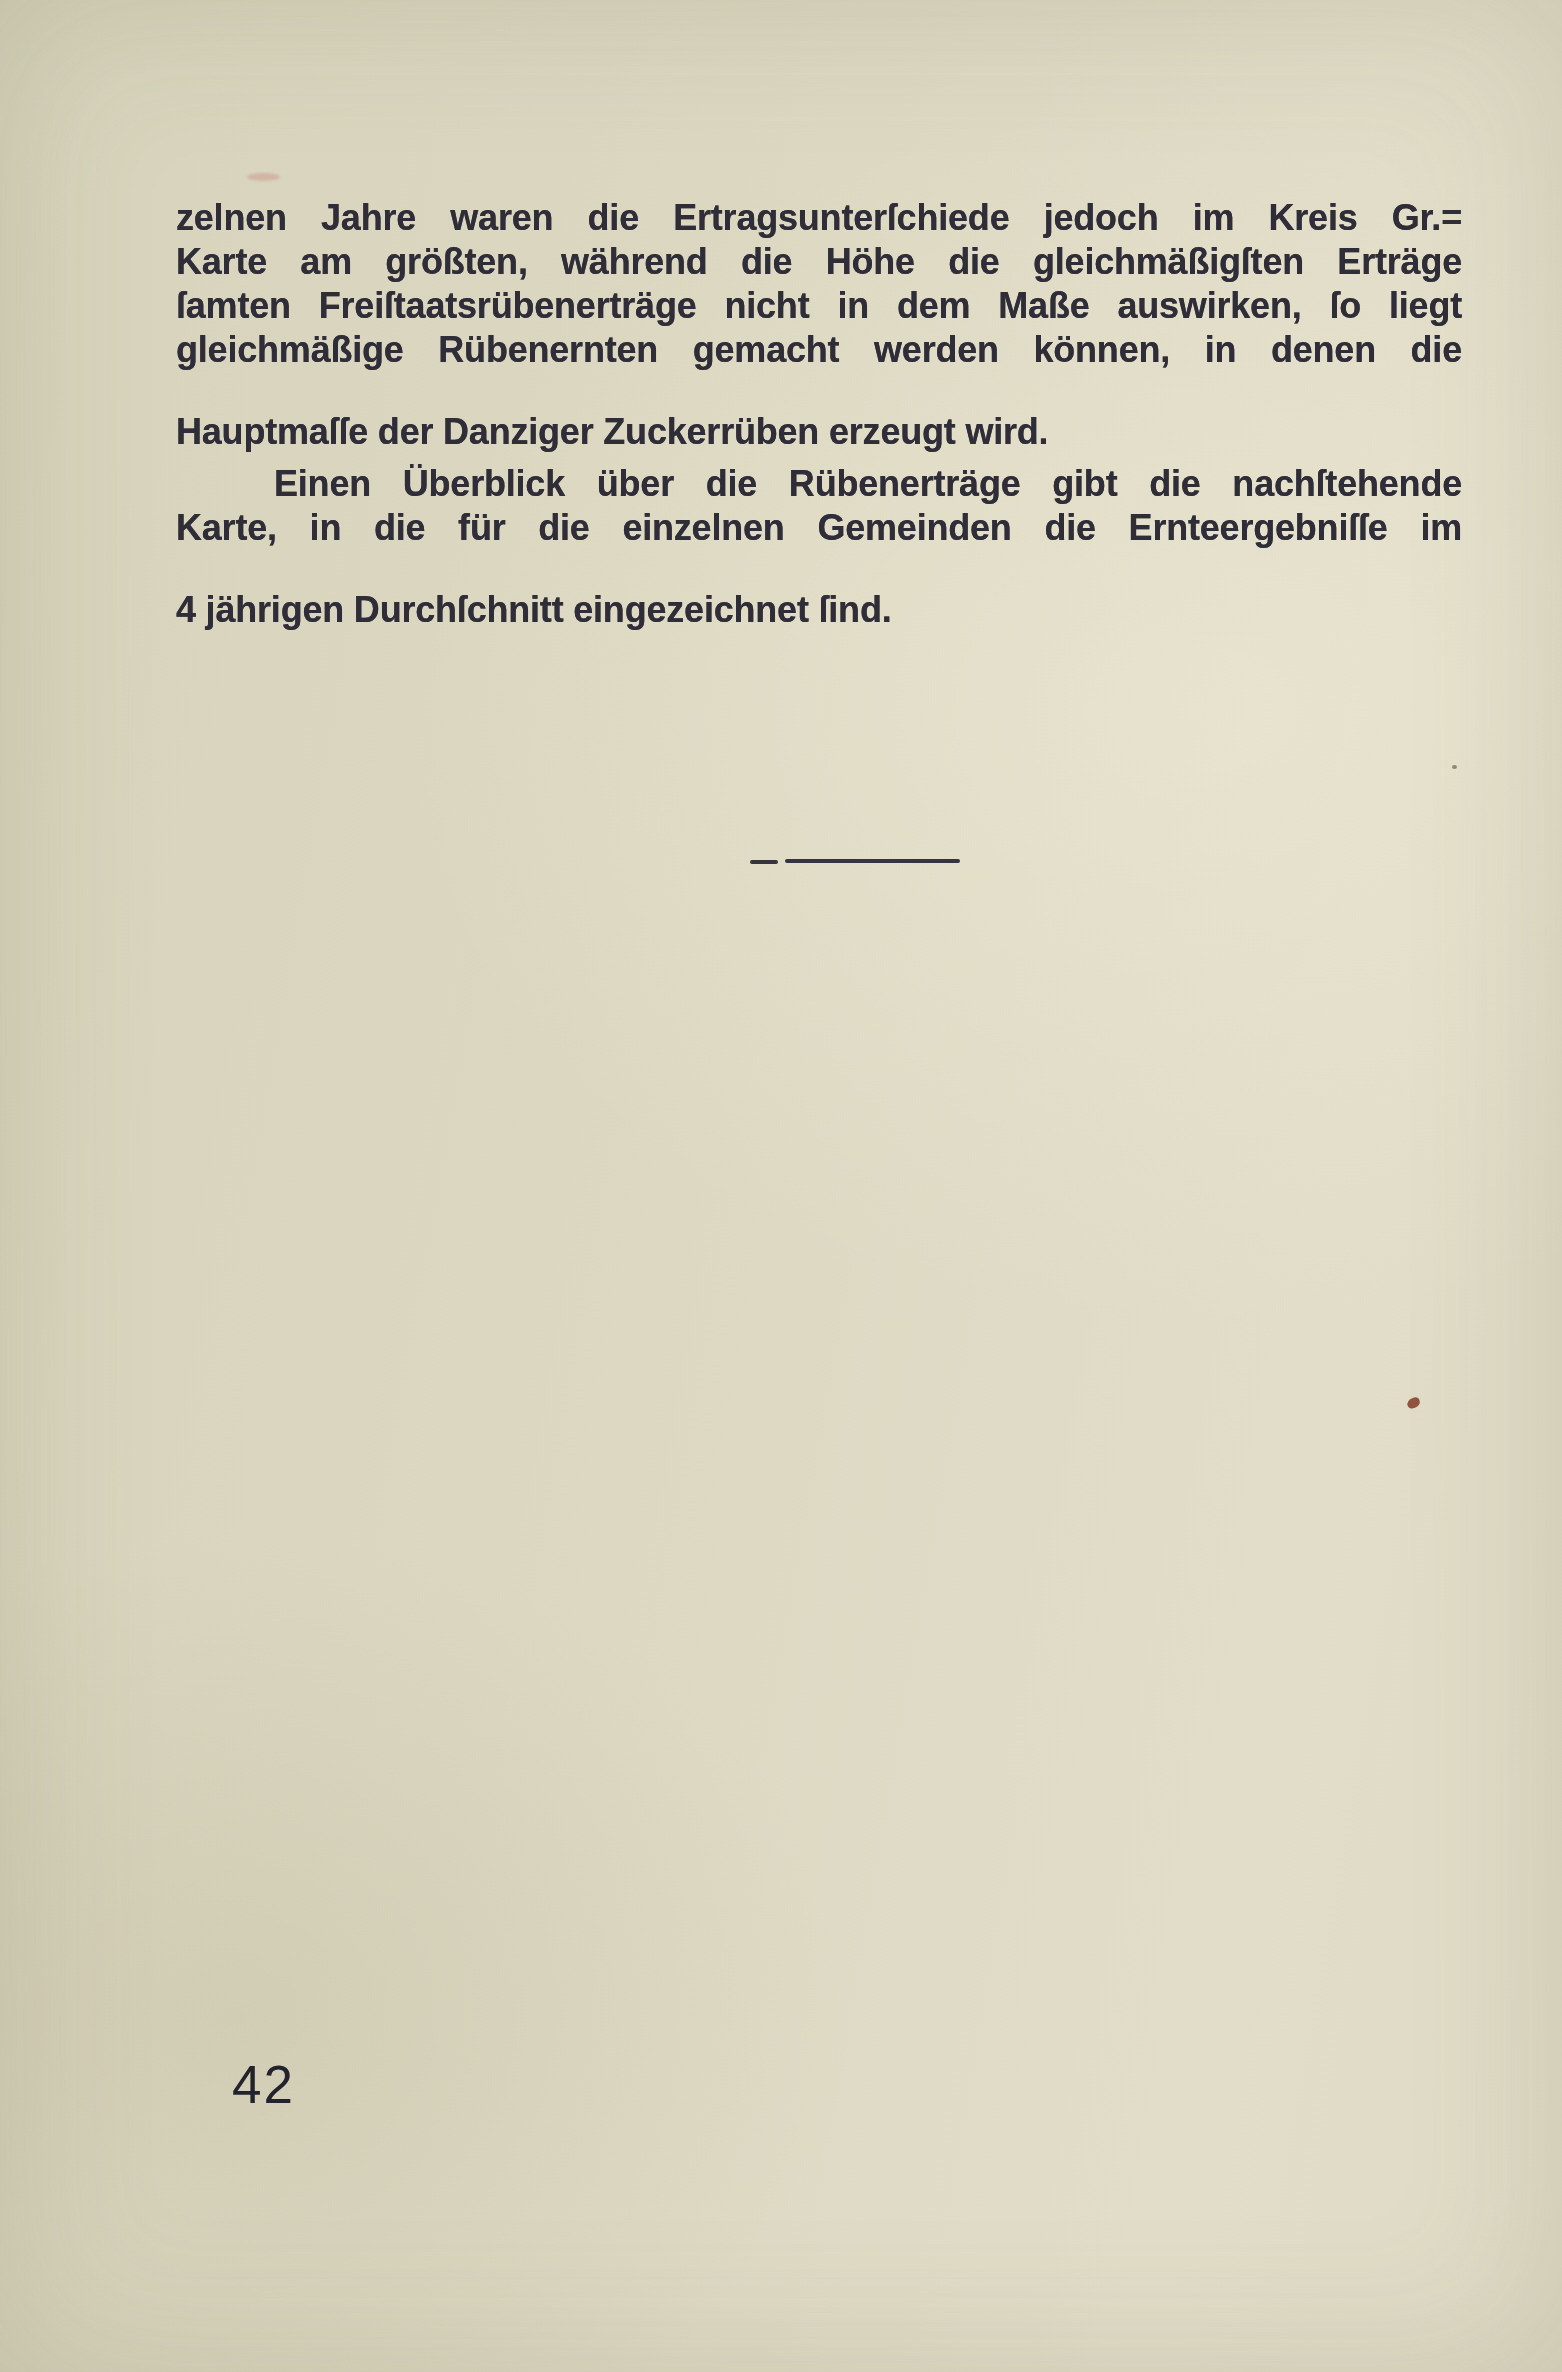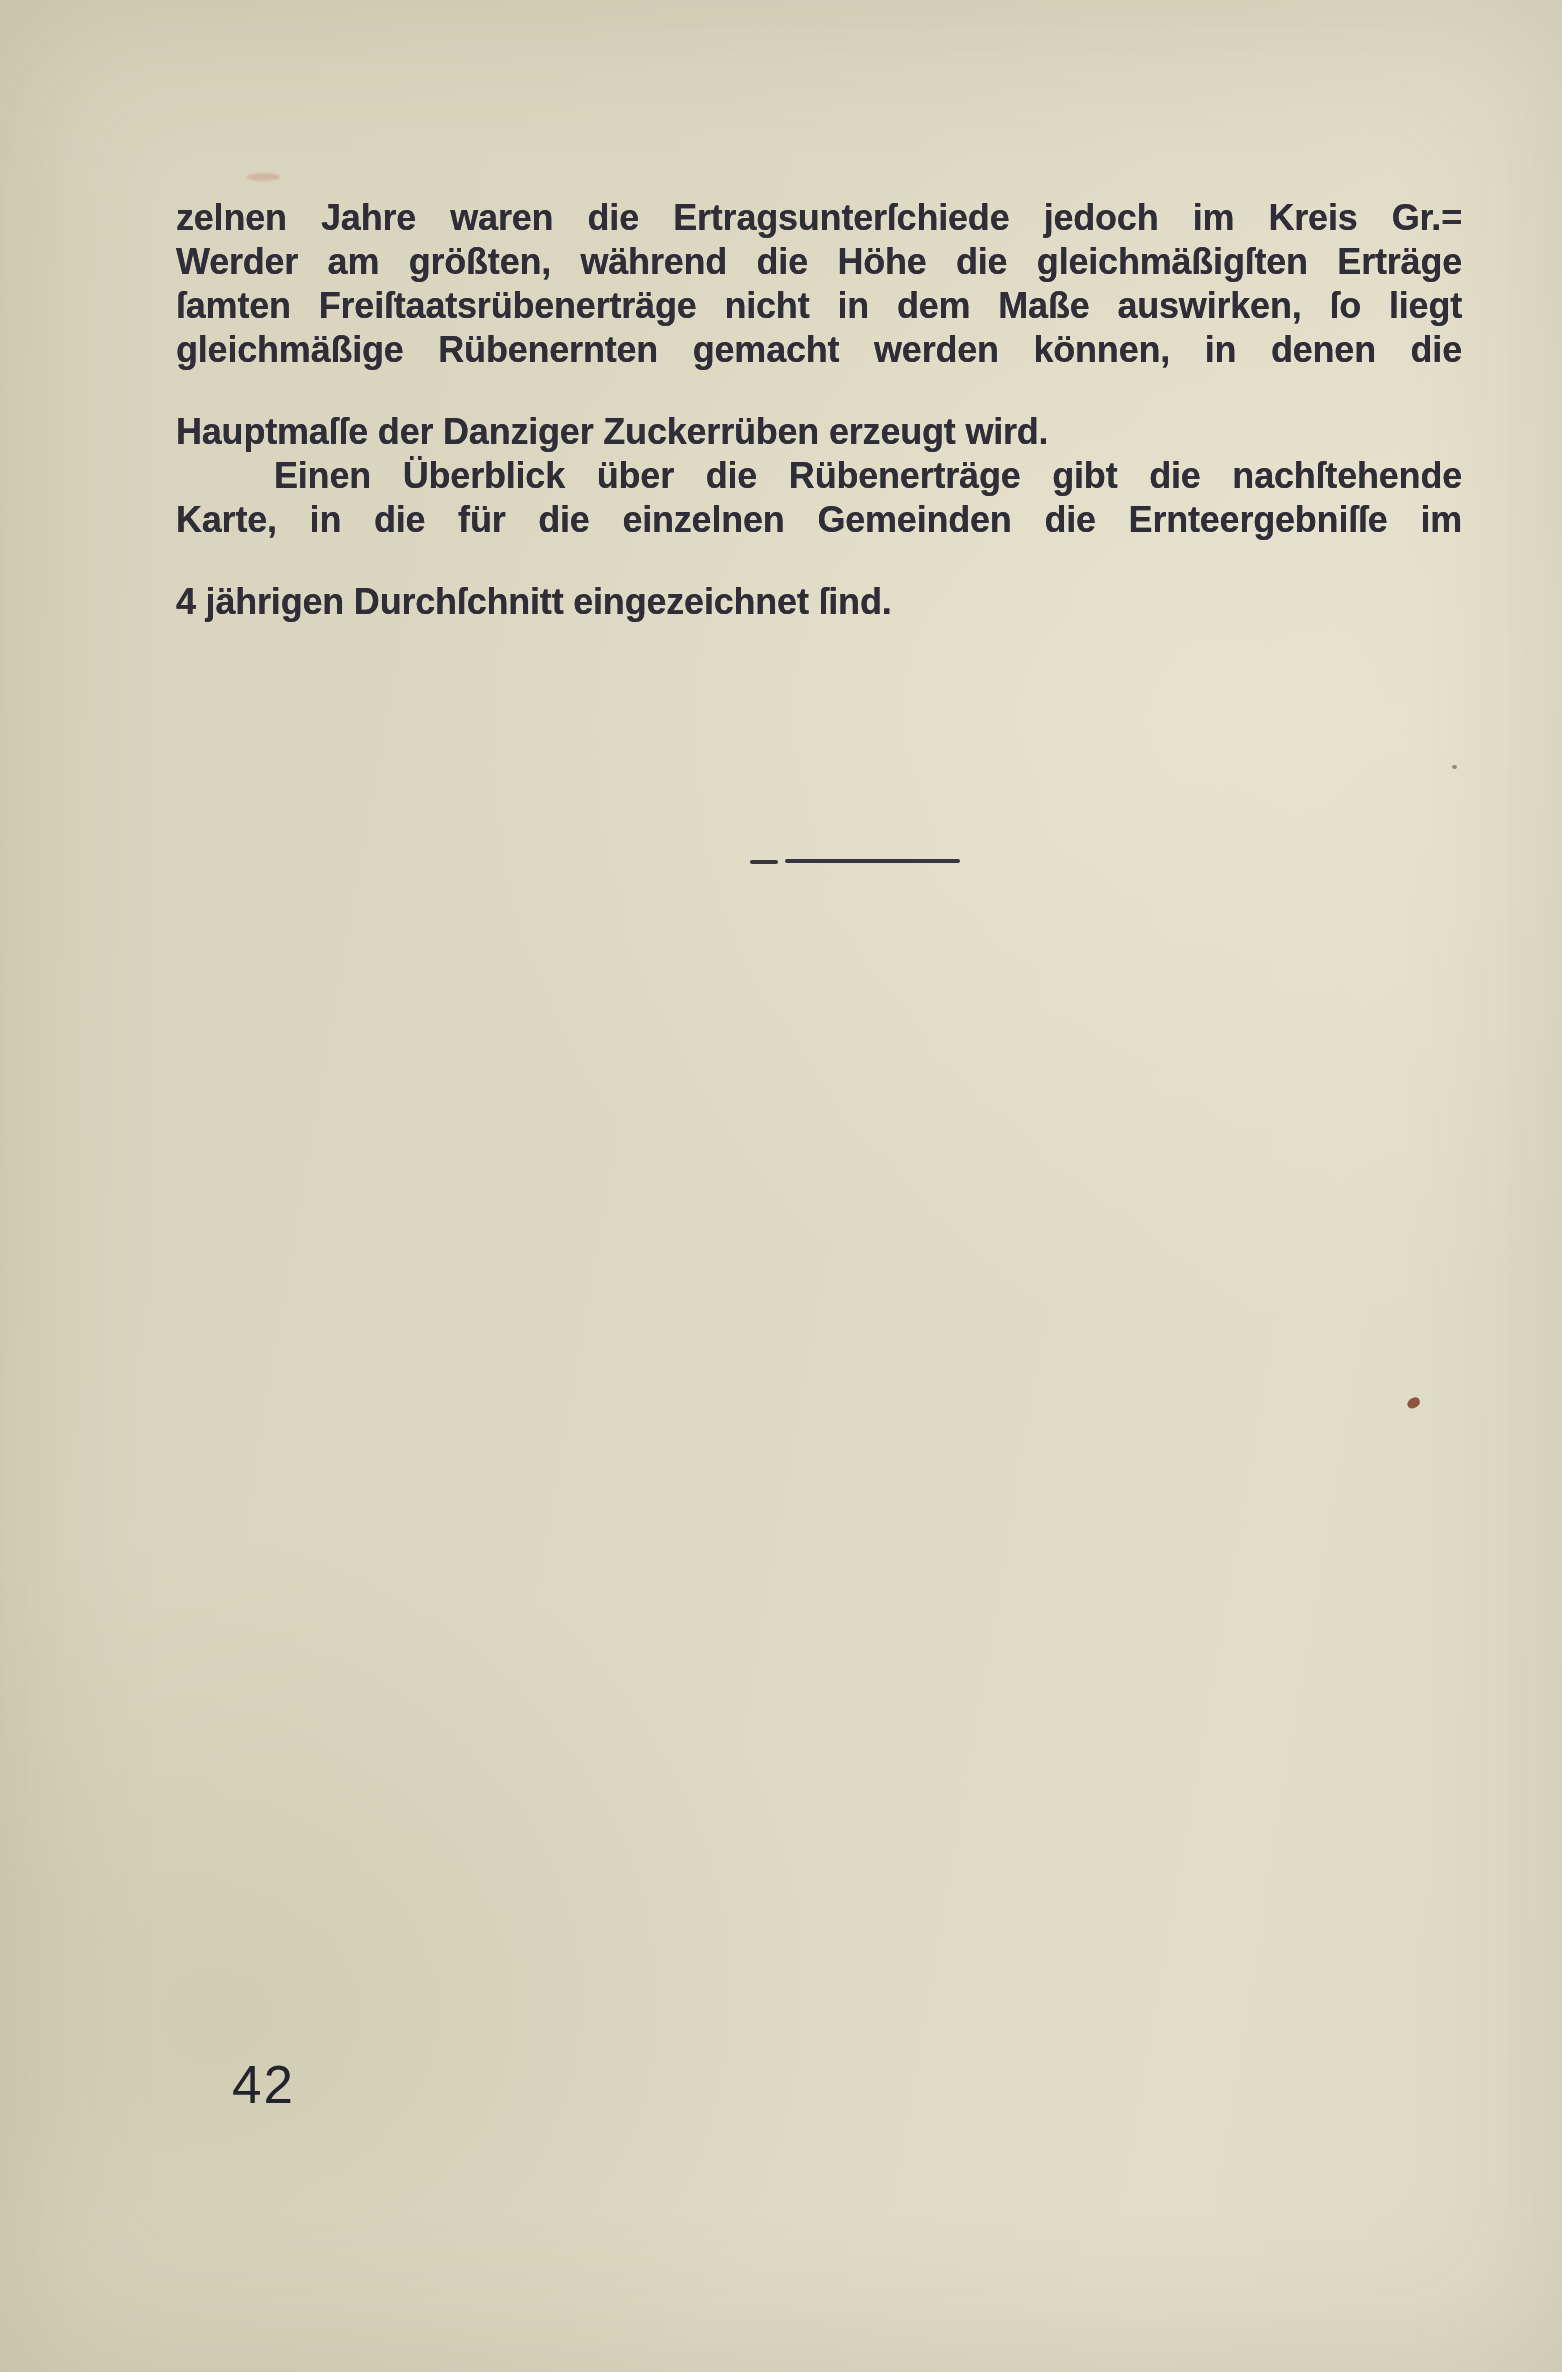--- a/index.html
+++ b/index.html
@@ -36,20 +36,21 @@
     text-align-last: justify;
     text-shadow: 0 0 0.6px rgba(46,45,56,0.8);
   }
   .line.noglue {
     text-align: left;
     text-align-last: left;
     margin-top: 38px;
   }
   .line.indent {
     text-indent: 98px;
+    margin-top: 8px;
   }
   .divider {
     position: absolute;
     left: 750px;
     top: 859px;
     width: 210px;
     height: 4.9px;
     display: flex;
   }
   .divider .seg1 {
@@ -108,21 +109,21 @@
 </style>
 </head>
 <body>
 
 <div class="page">
 
   <div class="smudge-pink"></div>
 
   <div class="body-text">
       <div class="line">zelnen Jahre waren die Ertragsunterſchiede jedoch im Kreis Gr.=</div>
-      <div class="line">Werder am größten, während die Höhe die gleichmäßigſten Erträge</div>
+      <div class="line">Karte am größten, während die Höhe die gleichmäßigſten Erträge</div>
       <div class="line">ſamten Freiſtaatsrübenerträge nicht in dem Maße auswirken, ſo liegt</div>
       <div class="line">gleichmäßige Rübenernten gemacht werden können, in denen die</div>
       <div class="line noglue">Hauptmaſſe der Danziger Zuckerrüben erzeugt wird.</div>
       <div class="line indent">Einen Überblick über die Rübenerträge gibt die nachſtehende</div>
       <div class="line">Karte, in die für die einzelnen Gemeinden die Ernteergebniſſe im</div>
       <div class="line noglue">4 jährigen Durchſchnitt eingezeichnet ſind.</div>
     </div>
 
   <div class="divider">
     <span class="seg1"></span>

